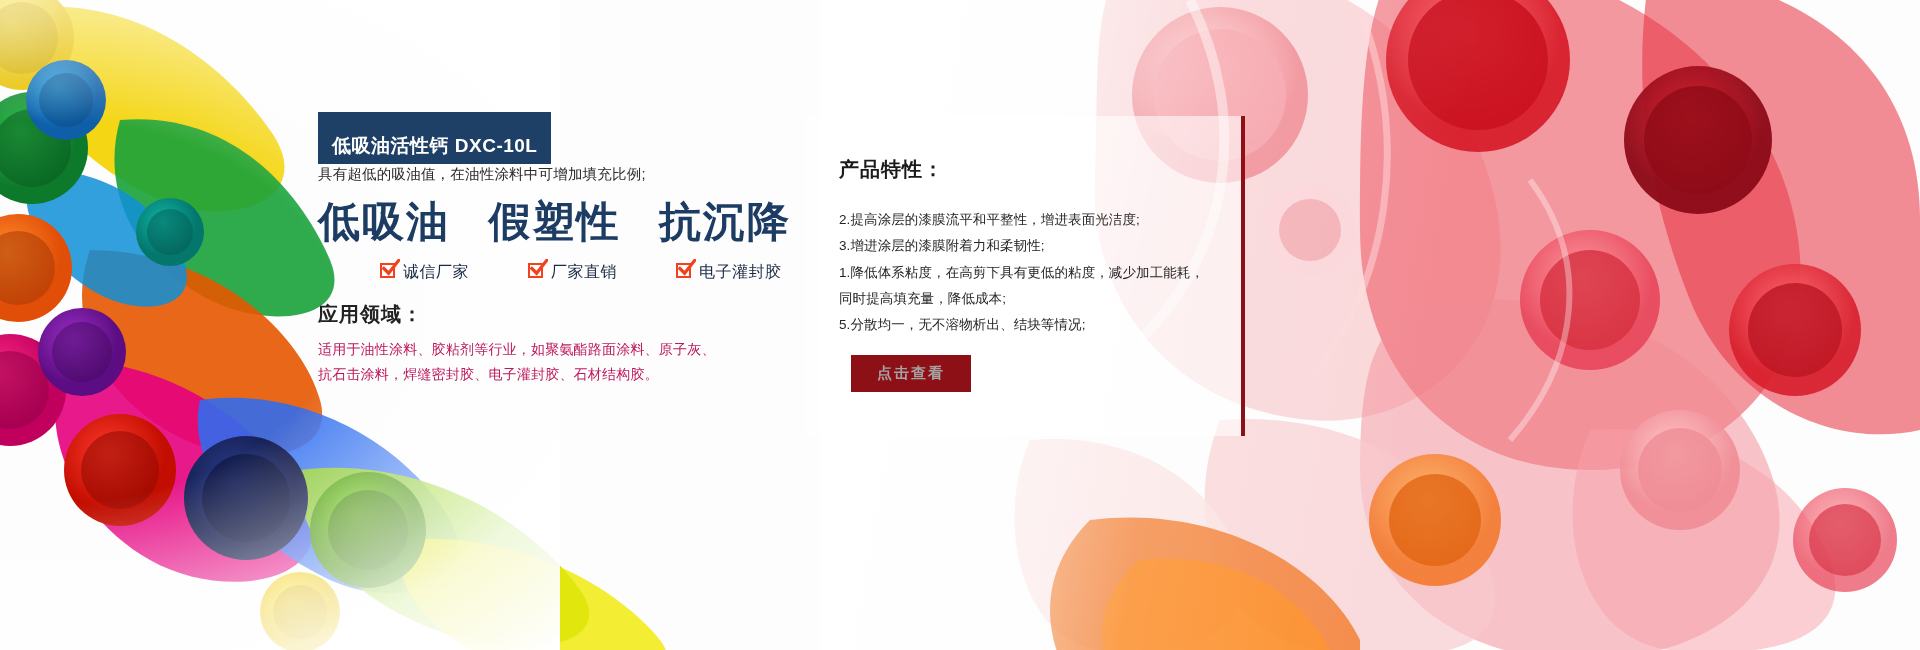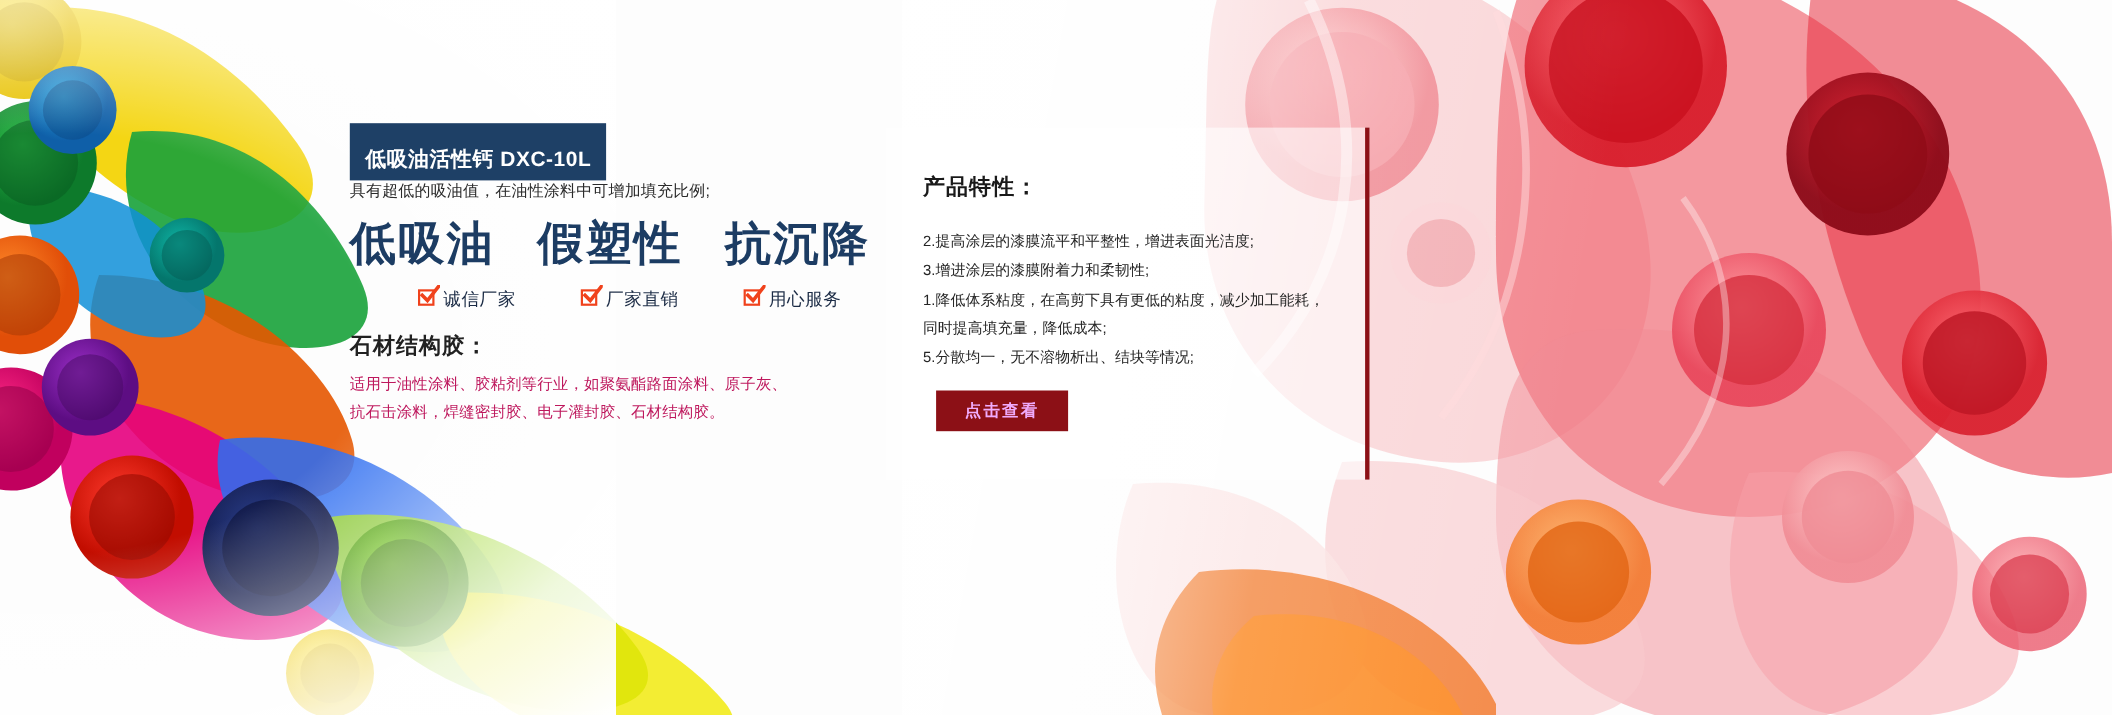--- a/index.html
+++ b/index.html
@@ -84,21 +84,21 @@
   .panel-inner{ padding:40px 38px 0 34px; }
   .panel-title{
     font-size:20px; font-weight:700; color:#1a1a1a; letter-spacing:1px;
   }
   .feature-list{ margin-top:24px; list-style:none; }
   .feature-list li{
     font-size:13.5px; color:#252525; line-height:1.95; letter-spacing:.1px;
   }
   .cta{
     display:inline-block; margin-top:16px; margin-left:12px;
-    background:#8c1016; color:#f0abfc; border:none; cursor:pointer;
+    background:#8c1016; color:#a3a3a3; border:none; cursor:pointer;
     font-size:15px; font-weight:700; letter-spacing:2px;
     padding:9px 26px; font-family:"Liberation Sans",sans-serif;
   }
 </style>
 </head>
 <body>
 
 <div class="banner">
 
   <div class="bg-art">
@@ -278,25 +278,25 @@
         </span>
         <span class="badge-label">厂家直销</span>
       </div>
       <div class="badge">
         <span class="chk">
           <span class="box"></span>
           <svg class="tick" viewBox="0 0 20 20">
               <path d="M3 10 L8 15 L19 1" stroke="#f0421c" stroke-width="3.4" fill="none" stroke-linecap="square"></path>
             </svg>
         </span>
-        <span class="badge-label">用心服务</span>
+        <span class="badge-label">电子灌封胶</span>
       </div>
     </div>
 
-    <div class="apply-head">石材结构胶：</div>
+    <div class="apply-head">应用领域：</div>
     <div class="apply-body">适用于油性涂料、胶粘剂等行业，如聚氨酯路面涂料、原子灰、抗石击涂料，焊缝密封胶、电子灌封胶、石材结构胶。</div>
   </div>
 
   <div class="panel">
     <div class="panel-accent"></div>
     <div class="panel-inner">
       <div class="panel-title">产品特性：</div>
       <ul class="feature-list">
         <li>2.提高涂层的漆膜流平和平整性，增进表面光洁度;</li>
         <li>3.增进涂层的漆膜附着力和柔韧性;</li>

